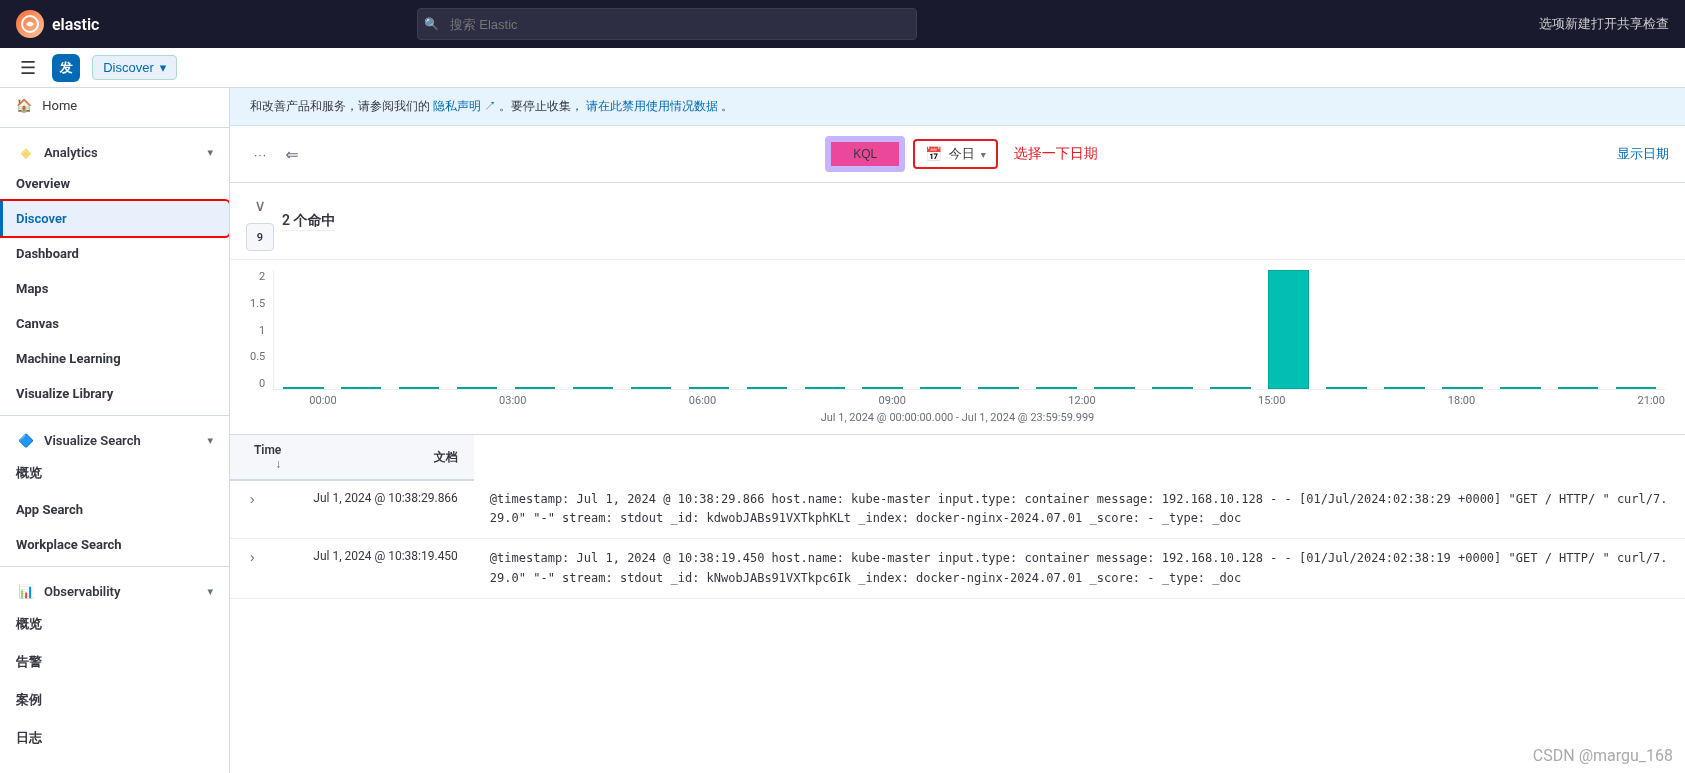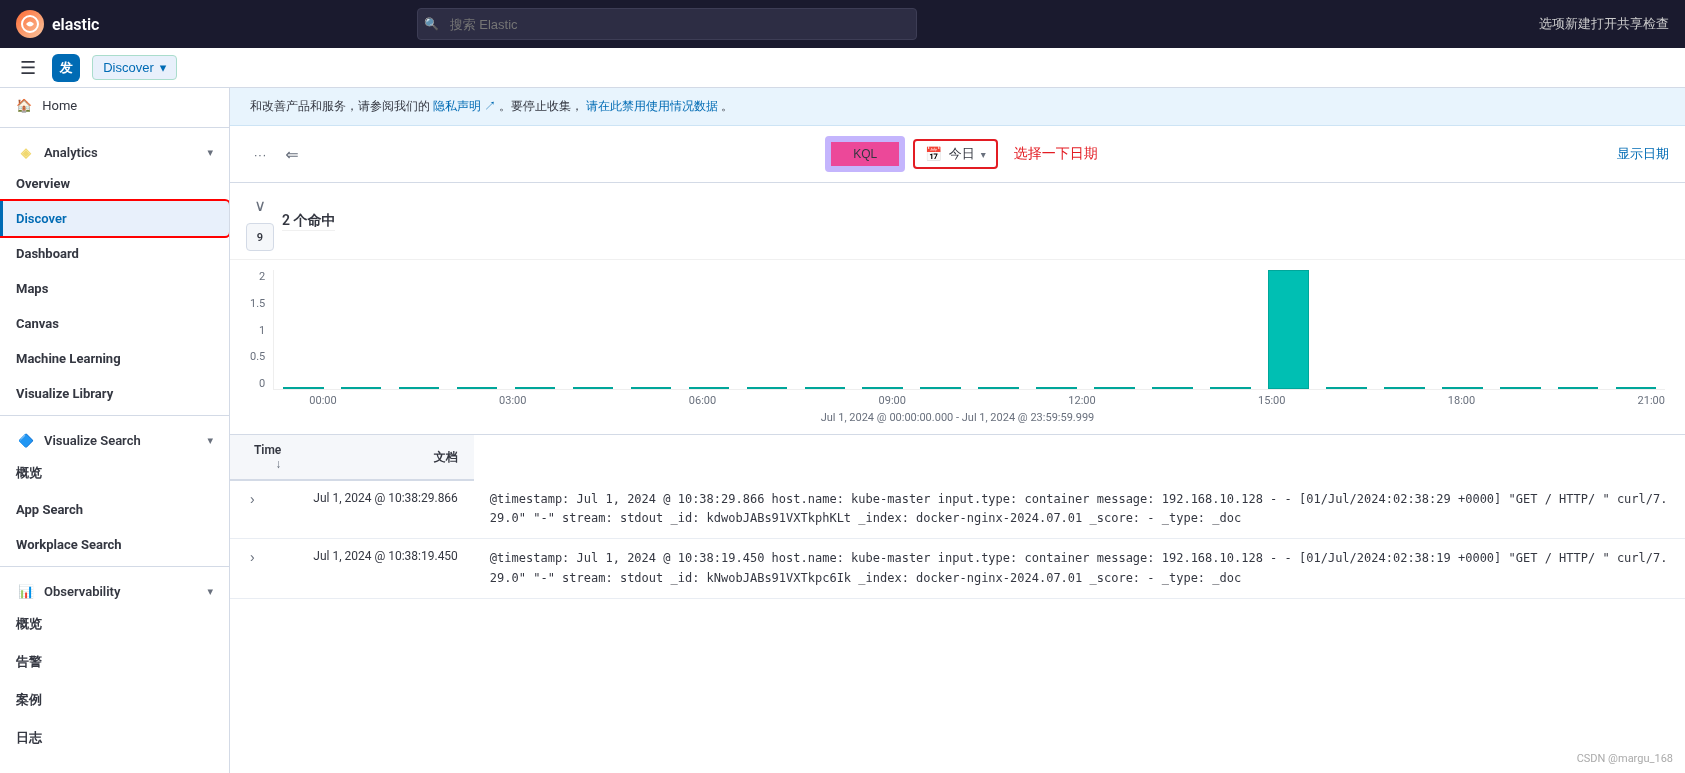--- a/index.html
+++ b/index.html
@@ -381,21 +381,21 @@
       font-size: 11px;
       font-weight: 600;
       color: #343741;
       cursor: pointer;
     }
 
     .watermark {
       position: fixed;
       bottom: 8px;
       right: 12px;
-      font-size: 11px;
+      font-size: 16px;
       color: #aaa;
     }
 
     
     .analytics-icon { color: #f1d86f; }
     .enterprise-icon { color: #4a9eda; }
     .observability-icon { color: #1ba9f5; }
   </style>
 </head>
 <body>

